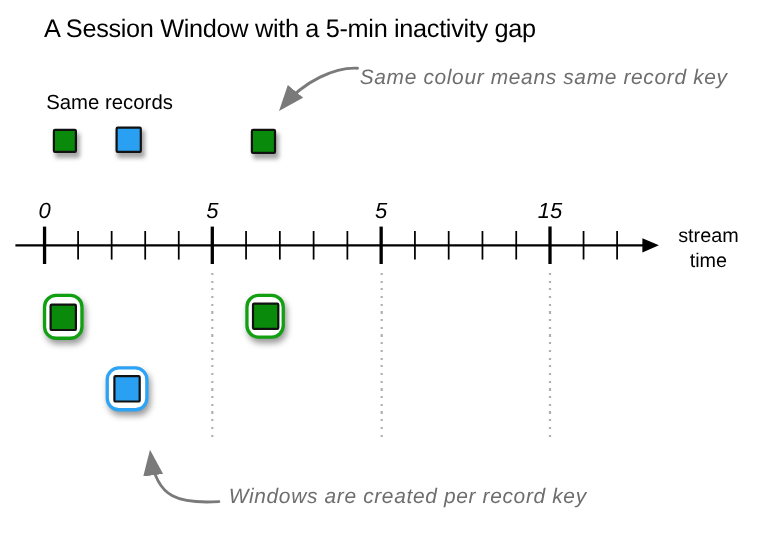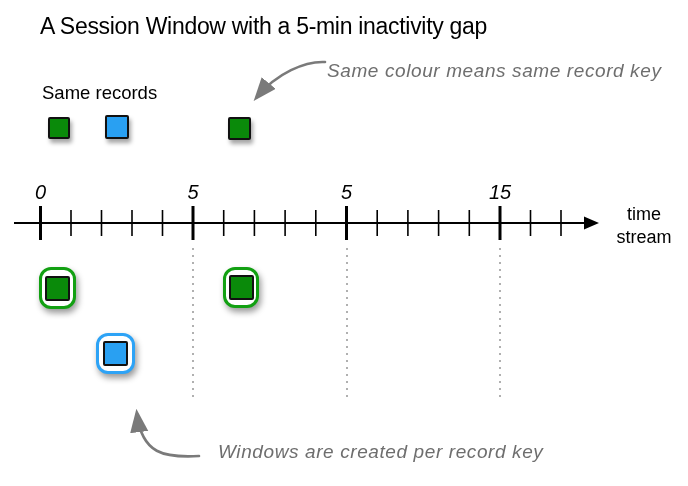--- a/index.html
+++ b/index.html
@@ -14,21 +14,21 @@
   }
   .legend-label{
     position:absolute;left:42px;top:82px;
     font-size:18.5px;color:#000;
   }
   .hand{
     font-style:italic;color:#6e6e6e;font-size:19px;letter-spacing:0.6px;
     white-space:nowrap;
   }
   .annot-top{position:absolute;left:327px;top:60px;}
-  .annot-bottom{position:absolute;left:218px;top:441px;}
+  .annot-bottom{position:absolute;left:208px;top:441px;}
   .tick-label{
     position:absolute;top:181px;width:40px;text-align:center;
     font-size:20px;font-style:italic;color:#000;
   }
   .stream-label{
     position:absolute;left:606px;top:203px;width:76px;text-align:center;
     font-size:18px;color:#000;line-height:23px;
   }
   
   .sq{
@@ -106,22 +106,22 @@
       <line x1="561" y1="40" x2="561" y2="66"></line>
     </g>
   </svg>
 
   <div class="tick-label" style="left:20.5px;">0</div>
   <div class="tick-label" style="left:173px;">5</div>
   <div class="tick-label" style="left:326.5px;">5</div>
   <div class="tick-label" style="left:480px;">15</div>
 
   <div class="stream-label">
+    <div>stream</div>
     <div>time</div>
-    <div>stream</div>
   </div>
 
   <div class="dotline" style="left:192px;"></div>
   <div class="dotline" style="left:345.5px;"></div>
   <div class="dotline" style="left:499px;"></div>
 
   <div class="window green" style="left:39px;top:267px;width:31px;height:36px;">
     <div class="inner"></div>
   </div>
   <div class="window blue" style="left:96px;top:333px;width:33px;height:35px;">

